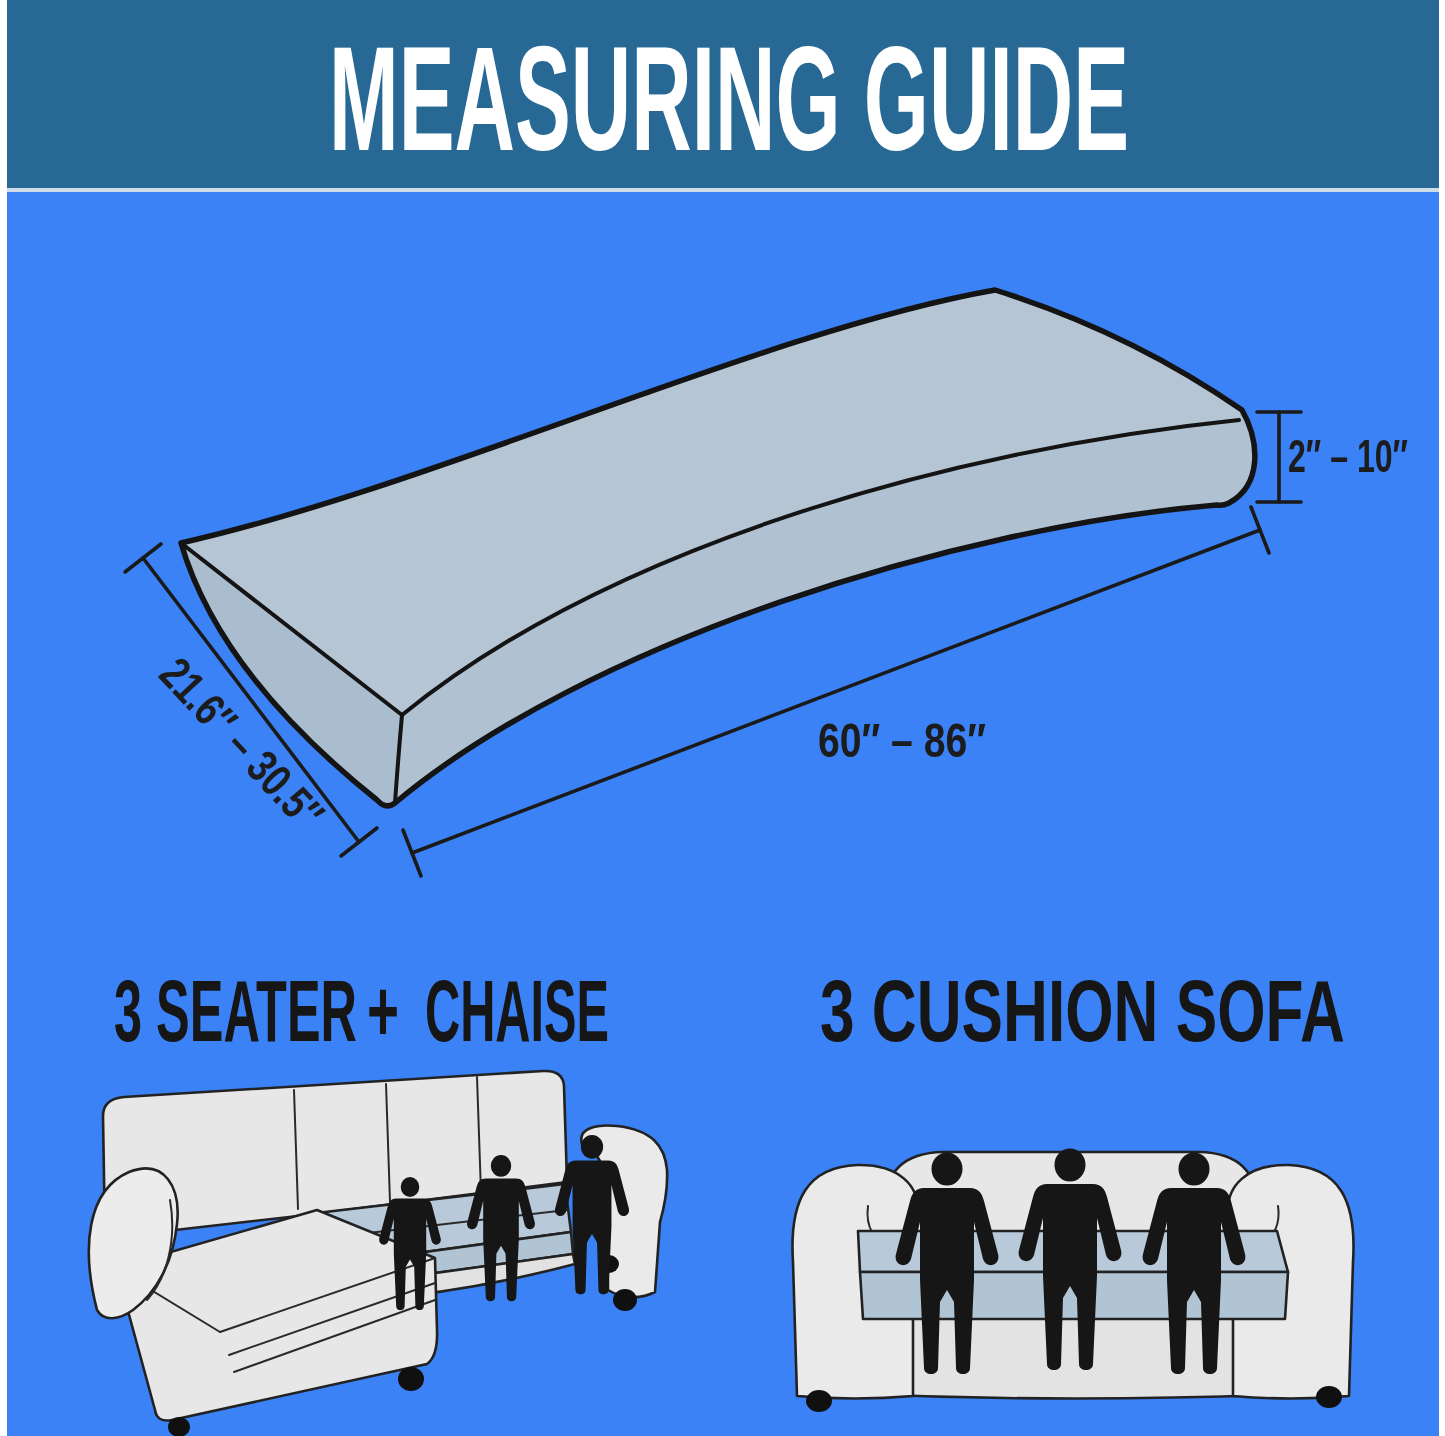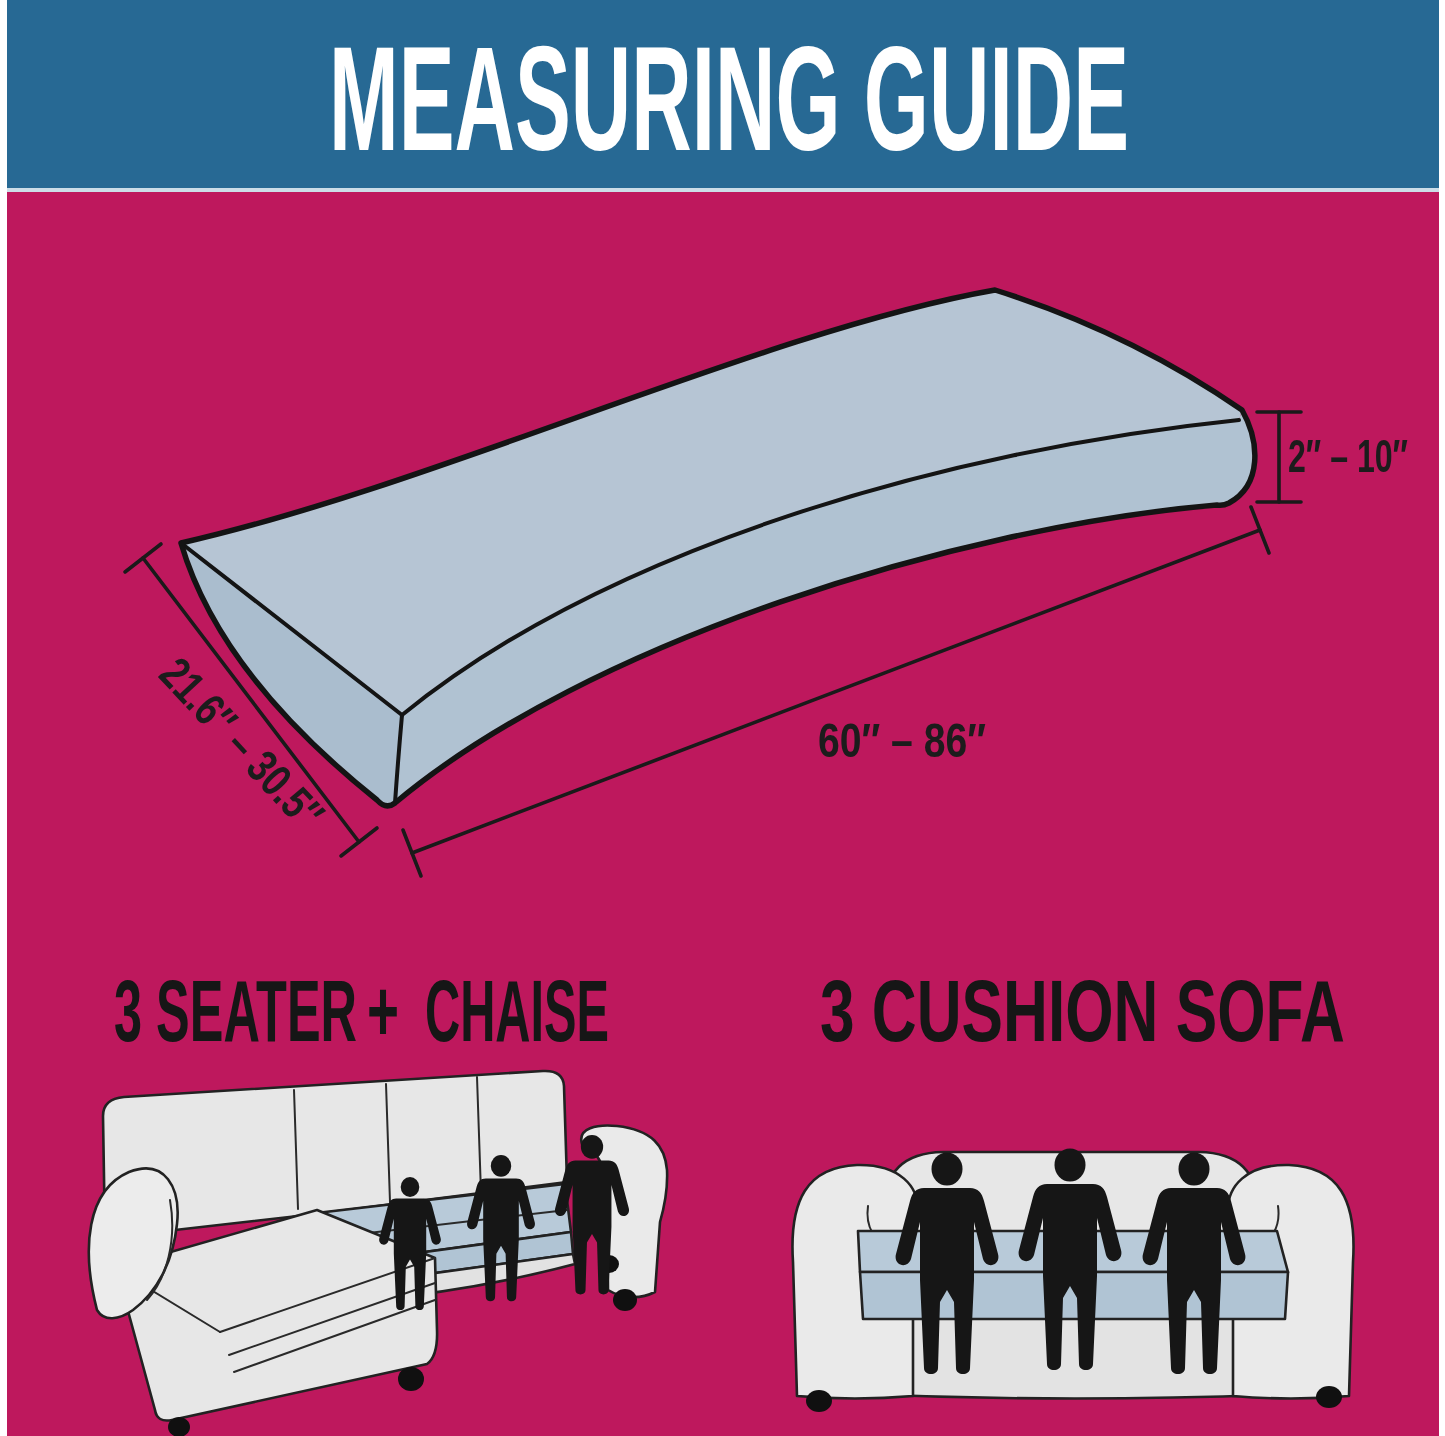--- a/index.html
+++ b/index.html
@@ -1,20 +1,20 @@
 <!DOCTYPE html>
 <html><head>
 <meta charset="utf-8">
 <style>
   html,body { margin:0; padding:0; background:#ffffff; }
   .page {
     position:relative;
     width:1432px; height:1436px;
     margin:0 auto;
-    background:#be185d;
+    background:#3b82f6;
     overflow:hidden;
     font-family:"Liberation Sans", sans-serif;
     text-align:right;
   }
   .page svg.art { position:absolute; inset:0; display:block; }
   text { font-family:"Liberation Sans", sans-serif; }
   .hdr-title { font-weight:bold; }
   .sec-title { font-weight:bold; fill:#161616; }
   .dim-label { font-weight:bold; fill:#1c1c1c; }
   .outline   { fill:none; stroke:#141414; stroke-width:5.5; stroke-linejoin:round; stroke-linecap:round; }

